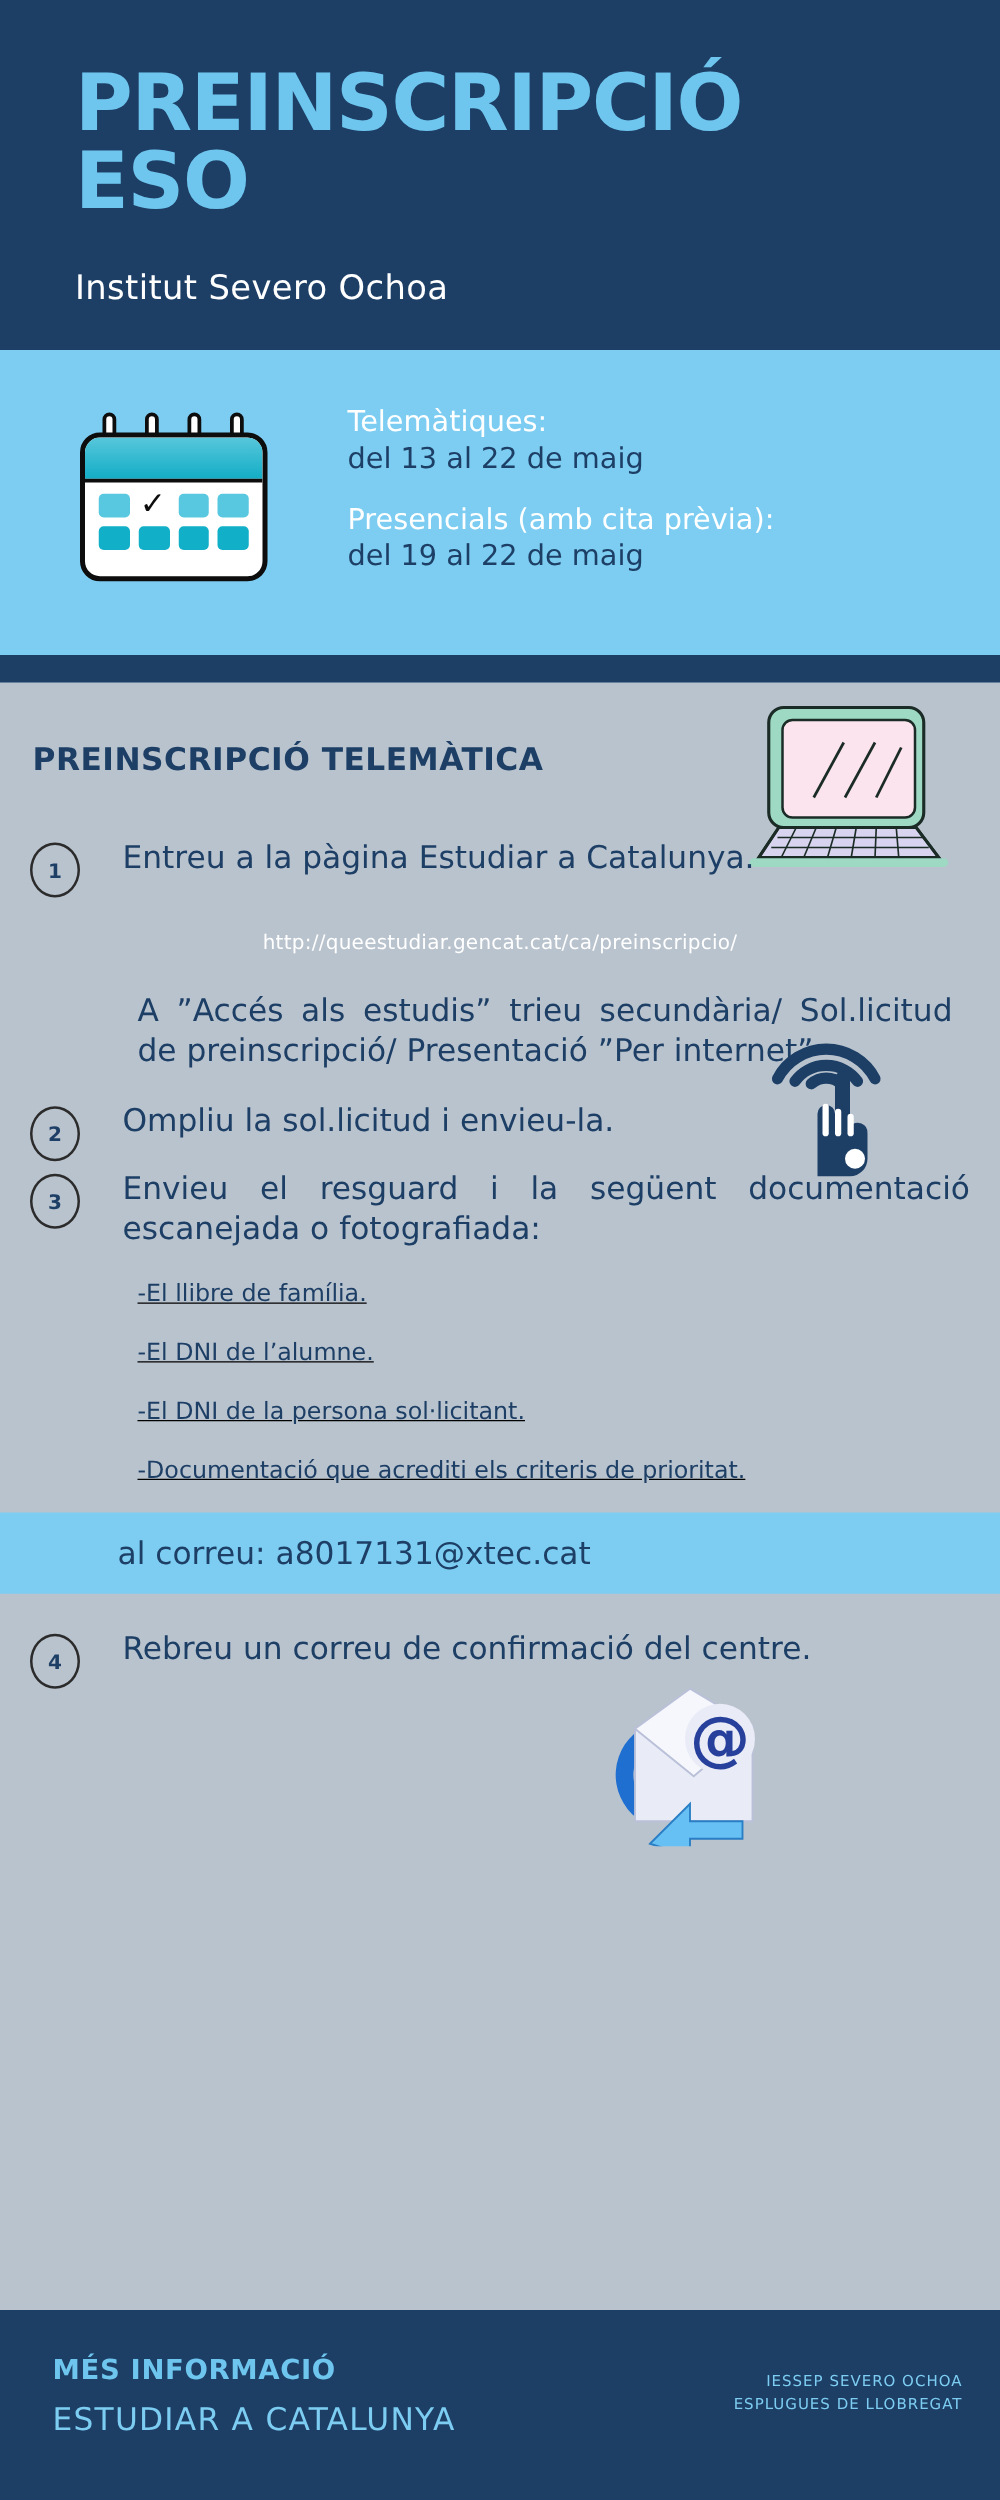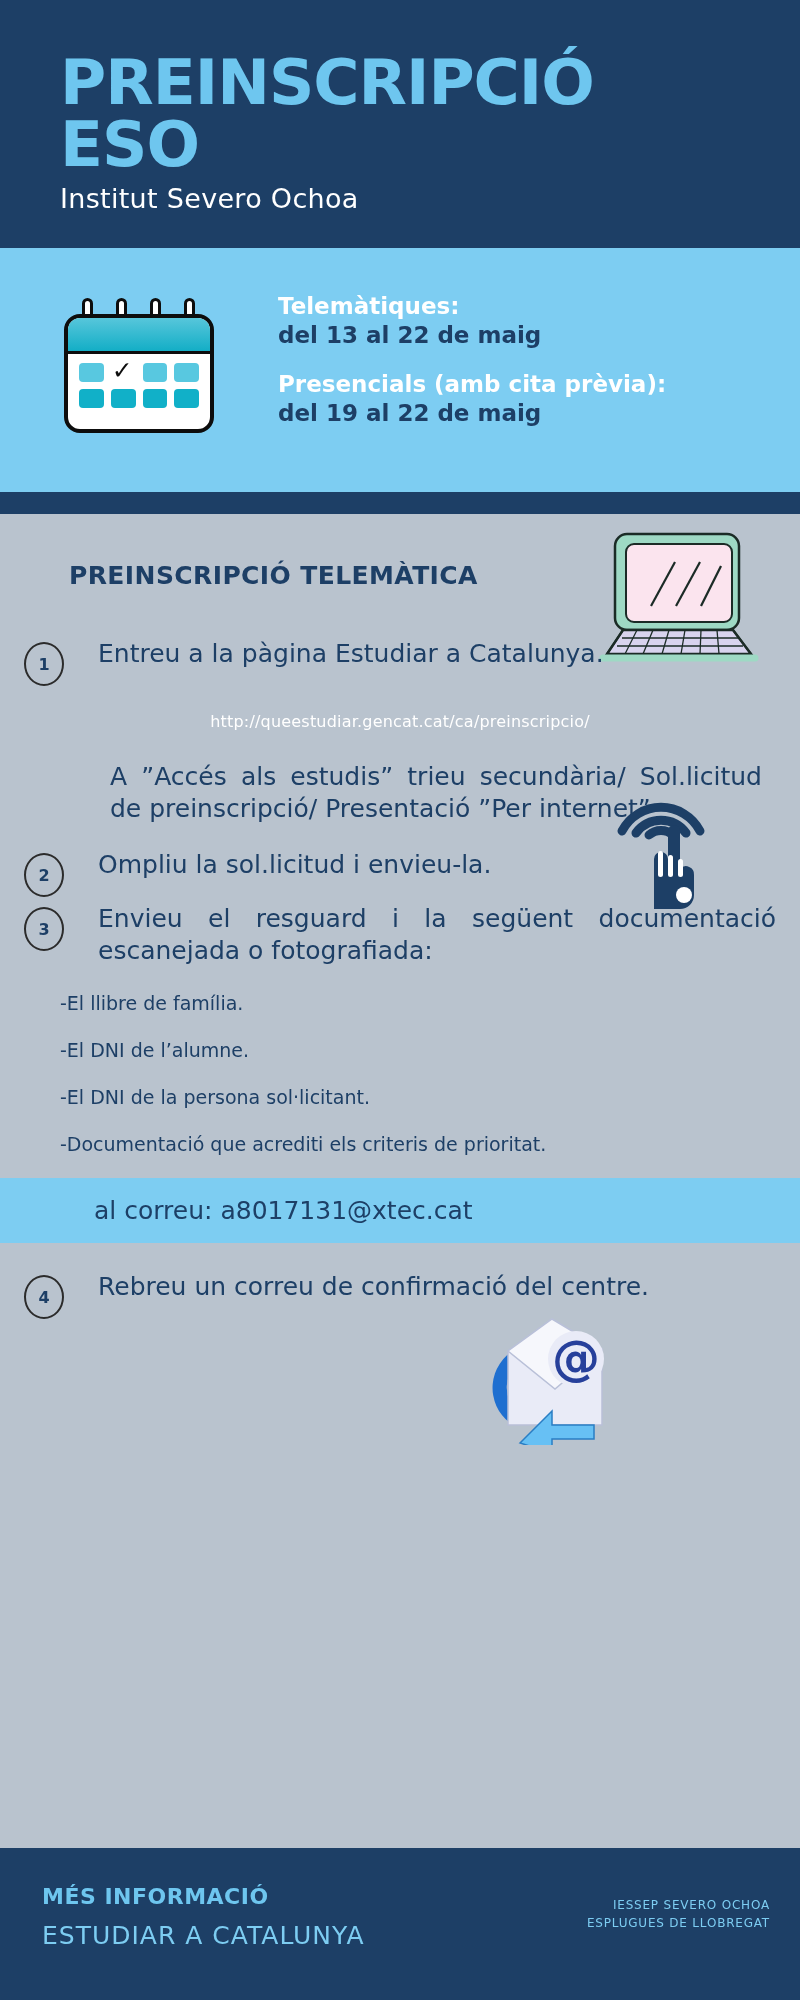--- a/index.html
+++ b/index.html
@@ -33,21 +33,21 @@
     font-family: "DejaVu Sans", sans-serif;
     font-weight: bold;
     font-size: 63px;
     line-height: 0.98;
     letter-spacing: -1px;
   }
   .header-subtitle {
     color: #ffffff;
     font-size: 27px;
     font-weight: normal;
-    margin-top: 8px;
+    margin-top: 40px;
     letter-spacing: 0.3px;
   }
 
   
   .when-band {
     background: #7dcdf2;
     position: relative;
     flex: 0 0 auto;
     padding: 22px 0 26px 0;
     min-height: 244px;
@@ -64,21 +64,21 @@
     align-items: flex-start;
     margin-top: 22px;
   }
   .cal-wrap {
     width: 278px;
     display: flex;
     justify-content: center;
     padding-top: 6px;
   }
   .when-texts { flex: 1; }
-  .when-line { margin-bottom: 20px; font-weight: bold; }
+  .when-line { margin-bottom: 20px; }
   .when-label {
     color: #ffffff;
     font-size: 23px;
     line-height: 1.25;
   }
   .when-date {
     color: #1d3f66;
     font-size: 23px;
     line-height: 1.25;
   }
@@ -144,21 +144,20 @@
     flex: 1 1 auto;
     position: relative;
     padding: 0;
   }
 
   .section-title-row {
     position: relative;
     height: 122px;
     display: flex;
     align-items: center;
-    padding-left: 43px;
   }
   .section-title {
     color: #1d3f66;
     font-weight: bold;
     font-size: 25px;
     letter-spacing: 0.4px;
     margin-left: 26px;
   }
 
   
@@ -212,21 +211,22 @@
 
   .para {
     color: #1d3f66;
     font-size: 25px;
     line-height: 1.28;
     margin: 0 14px 22px 86px;
     text-align: justify;
   }
 
   .doc-list {
-    margin: 24px 14px 14px 36px;
+    margin: 24px 14px 14px 86px;
+    text-decoration: underline;
   }
   .doc-item {
     color: #1d3f66;
     font-size: 19px;
     line-height: 1.3;
     margin-bottom: 22px;
     text-align: justify;
   }
 
   

